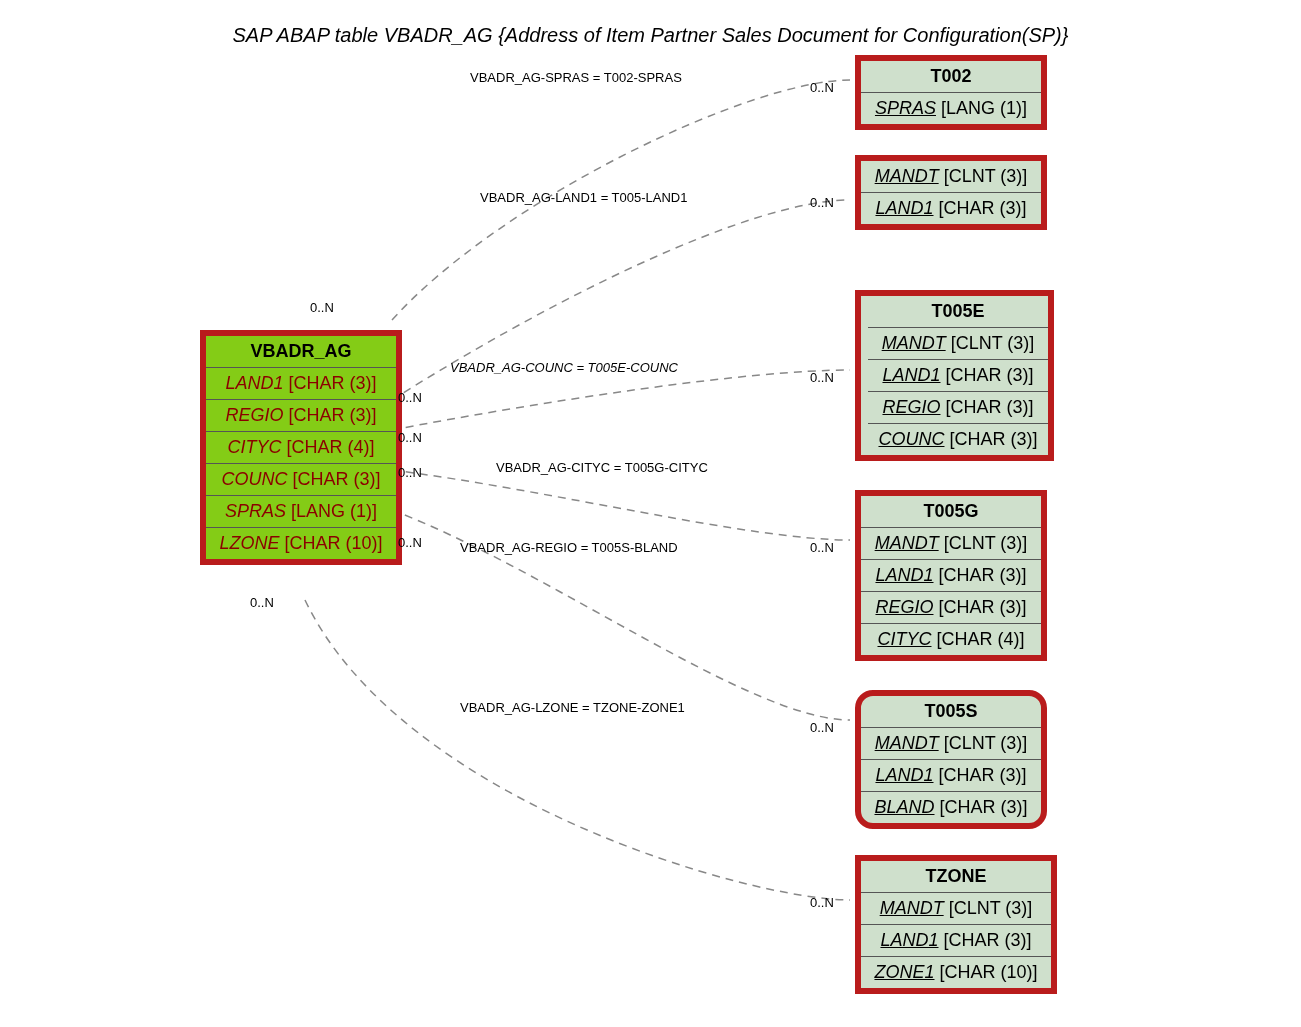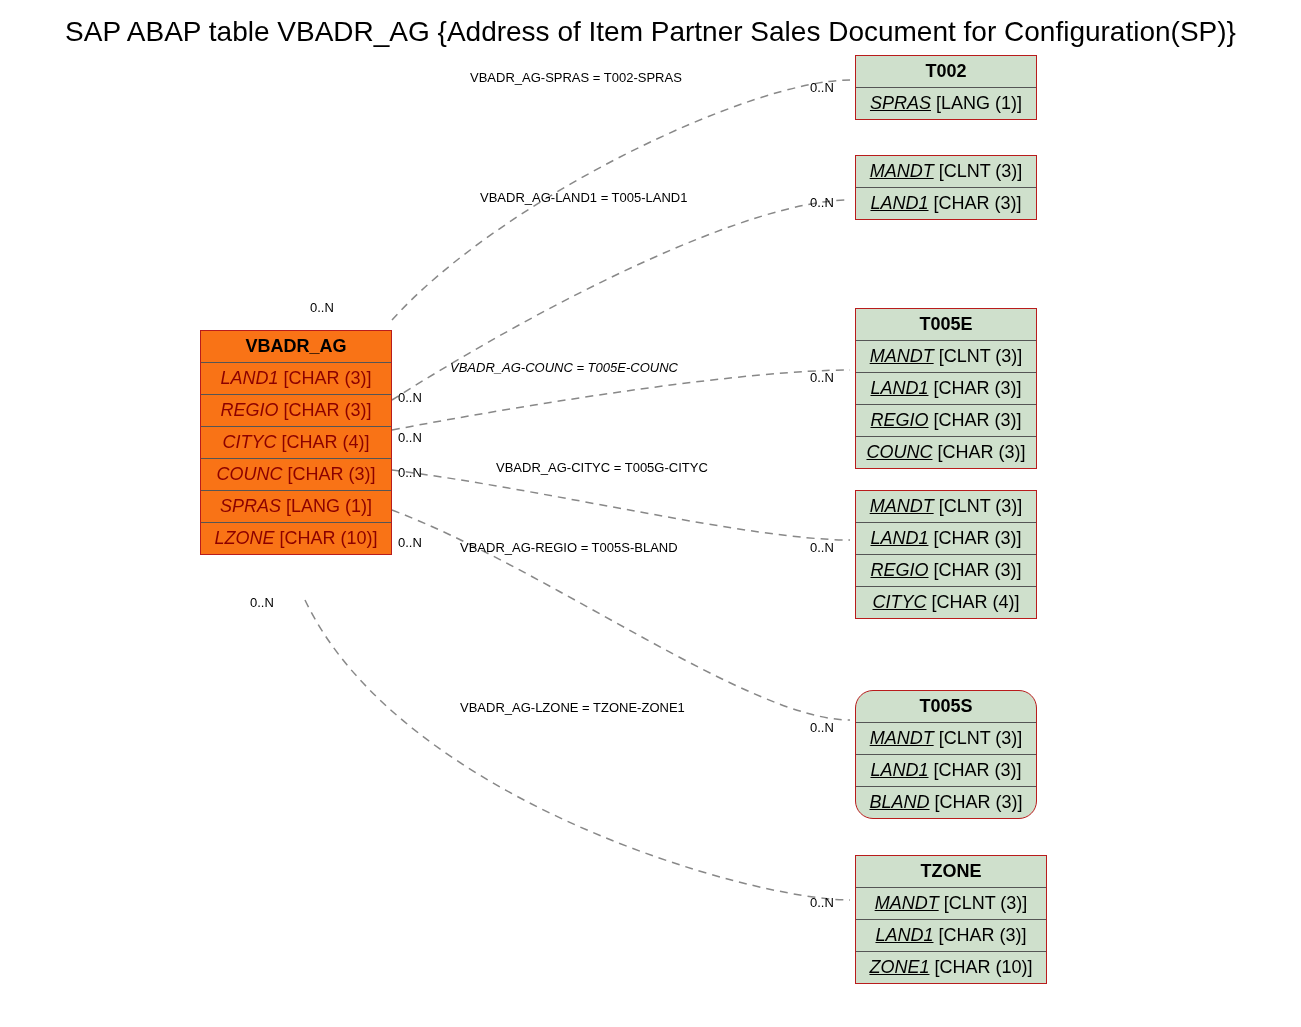--- a/index.html
+++ b/index.html
@@ -7,47 +7,48 @@
     padding: 0;
     width: 1301px;
     height: 1027px;
     font-family: Arial, Helvetica, sans-serif;
     background: #fff;
     position: relative;
     overflow: hidden;
   }
   .title {
     position: absolute;
-    top: 16px;
+    top: 24px;
     left: 0;
     width: 1301px;
     text-align: center;
-    font-size: 28px;
+    font-size: 20px;
     font-weight: normal;
     color: #000;
+    font-style: italic;
   }
   .entity {
     position: absolute;
-    border: 1px solid #b91c1c;
+    border: 6px solid #b91c1c;
     font-size: 18px;
     text-align: center;
   }
   .entity .hdr {
     font-weight: bold;
     padding: 5px 10px;
     border-bottom: 1px solid #555;
   }
   .entity .row {
     padding: 5px 10px;
     border-bottom: 1px solid #555;
     white-space: nowrap;
   }
   .entity .row:last-child { border-bottom: none; }
   .entity .row .fn { font-style: italic; text-decoration: underline; }
-  .main-entity { background: #f97316; }
+  .main-entity { background: #84cc16; }
   .main-entity .row .fn { color: #8b0000; text-decoration: none; font-style: italic; }
   .main-entity .row .ft { color: #8b0000; }
   .ref-entity { background: #cfe0cc; }
   .label {
     position: absolute;
     font-size: 13px;
     color: #000;
     white-space: nowrap;
   }
   svg.lines {
@@ -96,29 +97,30 @@
 <div class="entity ref-entity" style="left:855px; top:55px; width:180px;">
   <div class="hdr">T002</div>
   <div class="row"><span class="fn">SPRAS</span> <span>[LANG (1)]</span></div>
 </div>
 
 <div class="entity ref-entity" style="left:855px; top:155px; width:180px;">
   <div class="row"><span class="fn">MANDT</span> <span>[CLNT (3)]</span></div>
   <div class="row"><span class="fn">LAND1</span> <span>[CHAR (3)]</span></div>
 </div>
 
-<div class="entity ref-entity" style="left:855px; top:308px; width:180px;">
+<div class="entity ref-entity" style="left:855px; top:290px; width:180px;padding-left:7px;">
   <div class="hdr">T005E</div>
   <div class="row"><span class="fn">MANDT</span> <span>[CLNT (3)]</span></div>
   <div class="row"><span class="fn">LAND1</span> <span>[CHAR (3)]</span></div>
   <div class="row"><span class="fn">REGIO</span> <span>[CHAR (3)]</span></div>
   <div class="row"><span class="fn">COUNC</span> <span>[CHAR (3)]</span></div>
 </div>
 
 <div class="entity ref-entity" style="left:855px; top:490px; width:180px;">
+  <div class="hdr">T005G</div>
   <div class="row"><span class="fn">MANDT</span> <span>[CLNT (3)]</span></div>
   <div class="row"><span class="fn">LAND1</span> <span>[CHAR (3)]</span></div>
   <div class="row"><span class="fn">REGIO</span> <span>[CHAR (3)]</span></div>
   <div class="row"><span class="fn">CITYC</span> <span>[CHAR (4)]</span></div>
 </div>
 
 <div class="entity ref-entity" style="left:855px; top:690px; width:180px;border-radius:18px;">
   <div class="hdr">T005S</div>
   <div class="row"><span class="fn">MANDT</span> <span>[CLNT (3)]</span></div>
   <div class="row"><span class="fn">LAND1</span> <span>[CHAR (3)]</span></div>

